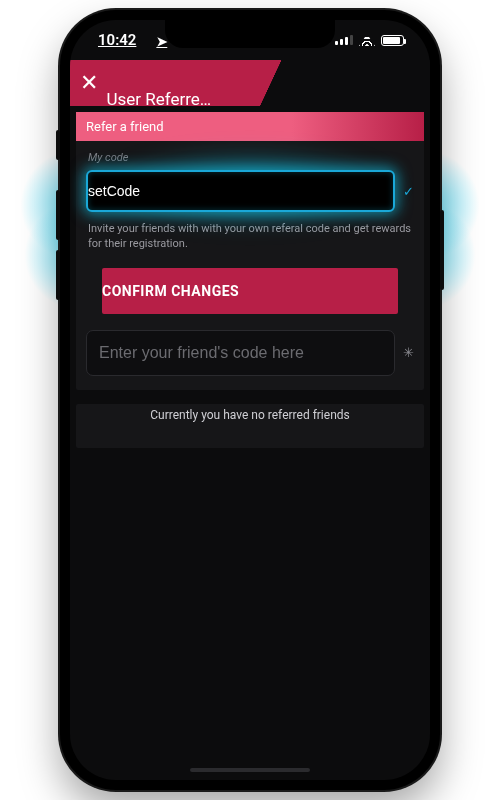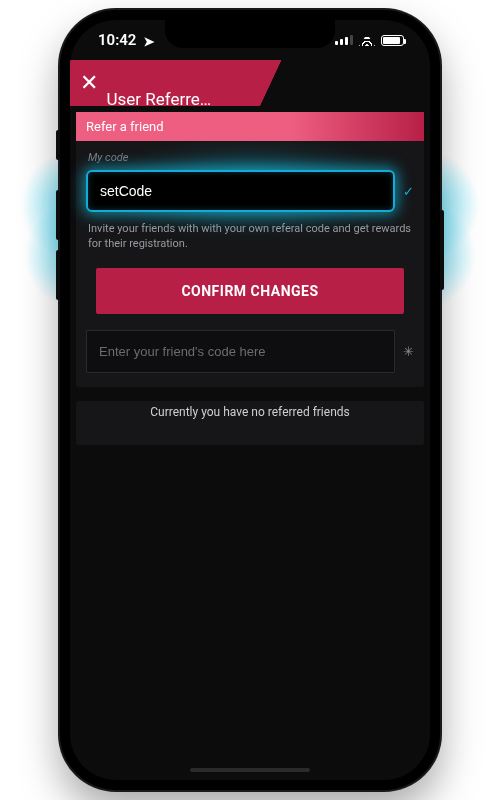--- a/index.html
+++ b/index.html
@@ -47,21 +47,21 @@
     .notch {
       position: absolute; top: 0; left: 50%; transform: translateX(-50%);
       width: 170px; height: 28px;
       background: #000; border-radius: 0 0 18px 18px;
       z-index: 20;
     }
     .status-bar {
       height: 40px; display: flex; align-items: center; justify-content: space-between;
       padding: 0 26px 0 28px; color: #fff; font-size: 15px; font-weight: 600;
     }
-    .status-left { display: flex; align-items: flex-end; gap: 7px; }
+    .status-left { display: flex; align-items: flex-end; gap: 20px; text-decoration: underline; }
     .loc-arrow { font-size: 13px; }
     .status-right { display: flex; align-items: center; gap: 6px; }
     .bars { display: flex; align-items: flex-end; gap: 2px; }
     .bars span { width: 3px; background: #fff; border-radius: 1px; }
     .bars span:nth-child(1){height:4px;} .bars span:nth-child(2){height:6px;}
     .bars span:nth-child(3){height:8px;} .bars span:nth-child(4){height:10px; background:#444;}
     .wifi { width:16px; height:12px; position:relative; }
     .wifi::before { content:""; position:absolute; inset:0;
       background:
         radial-gradient(circle at 50% 100%, #fff 1.5px, transparent 2px),
@@ -107,46 +107,46 @@
       color: #7c7c82; font-size: 11px; font-style: italic;
       padding: 10px 12px 6px;
     }
     .code-wrap {
       position: relative; margin: 0 10px; z-index: 2;
       display: flex; align-items: center; gap: 8px;
     }
     .code-input {
       flex: 1; background: #000; color: #fff;
       border: 2px solid #1aa8d8; border-radius: 6px;
-      padding: 11px 12px; font-size: 14px; outline: none;
+      padding: 11px 0; font-size: 14px; outline: none;
       box-shadow: 0 0 14px 3px rgba(18,216,255,.55), inset 0 0 6px rgba(18,216,255,.25);
     }
     .code-input::placeholder { color: #888; }
     .check { color: #1aa8d8; font-size: 13px; }
     .helper {
       color: #9a9aa0; font-size: 11px; line-height: 1.35;
       padding: 10px 12px 0;
     }
     .btn {
-      margin: 16px 20px 0; padding: 15px 0;
-      text-align: center; font-size: 14px; font-weight: 700;
+      margin: 16px 26px 0; padding: 15px 0;
+      font-size: 14px; font-weight: 700;
       letter-spacing: .5px; color: #fff; border-radius: 2px;
       cursor: pointer;
     }
     .btn-primary { background: #b71f47; }
     .btn-muted {
       background: #3a1b27; color: #6f5159; font-weight: 600;
     }
     .friend-wrap {
       margin: 16px 10px 0; display: flex; align-items: center; gap: 8px;
     }
     .friend-input {
       flex: 1; background: #0e0e10; color: #bbb;
-      border: 1px solid #2a2a2e; border-radius: 1px;
-      padding: 13px 12px; font-size: 13px; outline: none;
+      border: 1px solid #2a2a2e; border-radius: 7px;
+      padding: 13px 12px; font-size: 16px; outline: none;
     }
     .friend-input::placeholder { color: #6b6b70; }
     .asterisk { color: #8c8c92; font-size: 13px; }
     .friends-panel {
       margin-top: 14px; background: #161618; border-radius: 2px;
       padding: 0 0 22px;
     }
     .empty-msg {
       color: #cfcfd4; font-size: 12px; text-align: center;
       padding: 4px 10px 4px;

